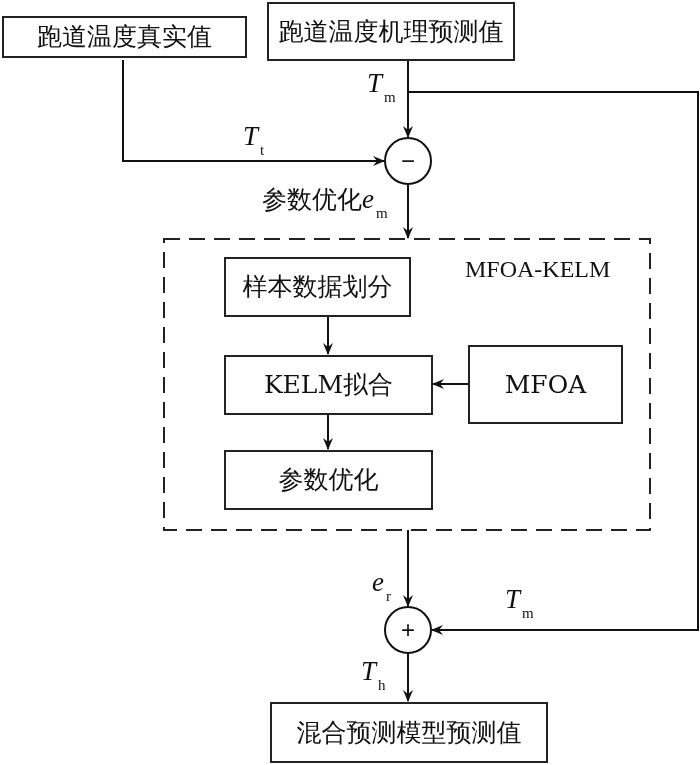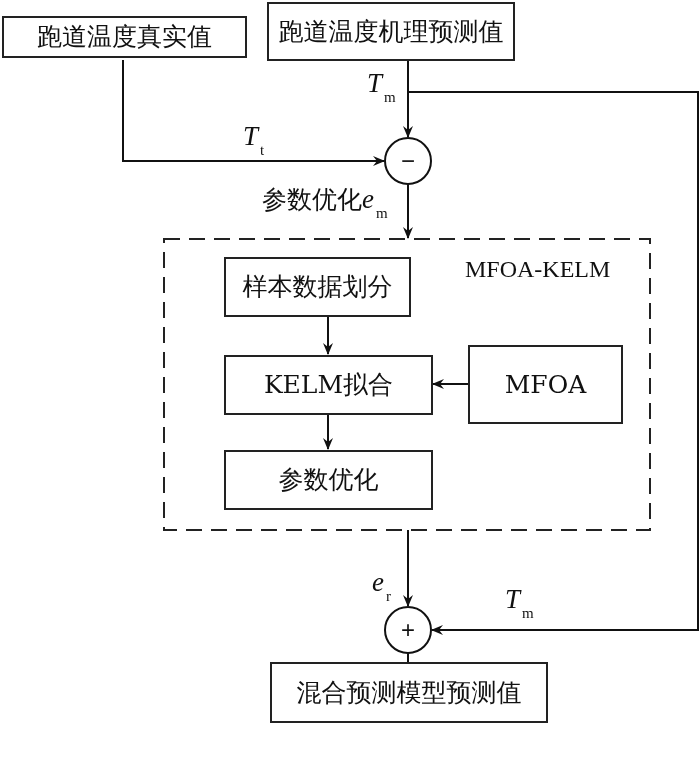--- a/index.html
+++ b/index.html
@@ -87,15 +87,15 @@
 <div class="lbl" style="left:505px;top:584px;">
   <span class="var">T</span><span class="sub">m</span>
 </div>
 
 <div class="op" style="left:385px;top:607px;">+</div>
 
 <div class="lbl" style="left:361px;top:656px;">
   <span class="var">T</span><span class="sub">h</span>
 </div>
 
-<div class="box" style="left:270px;top:662px;width:278px;height:61px;">
+<div class="box" style="left:270px;top:702px;width:278px;height:61px;">
   <span>混合预测模型预测值</span>
 </div>
 
 </body></html>

